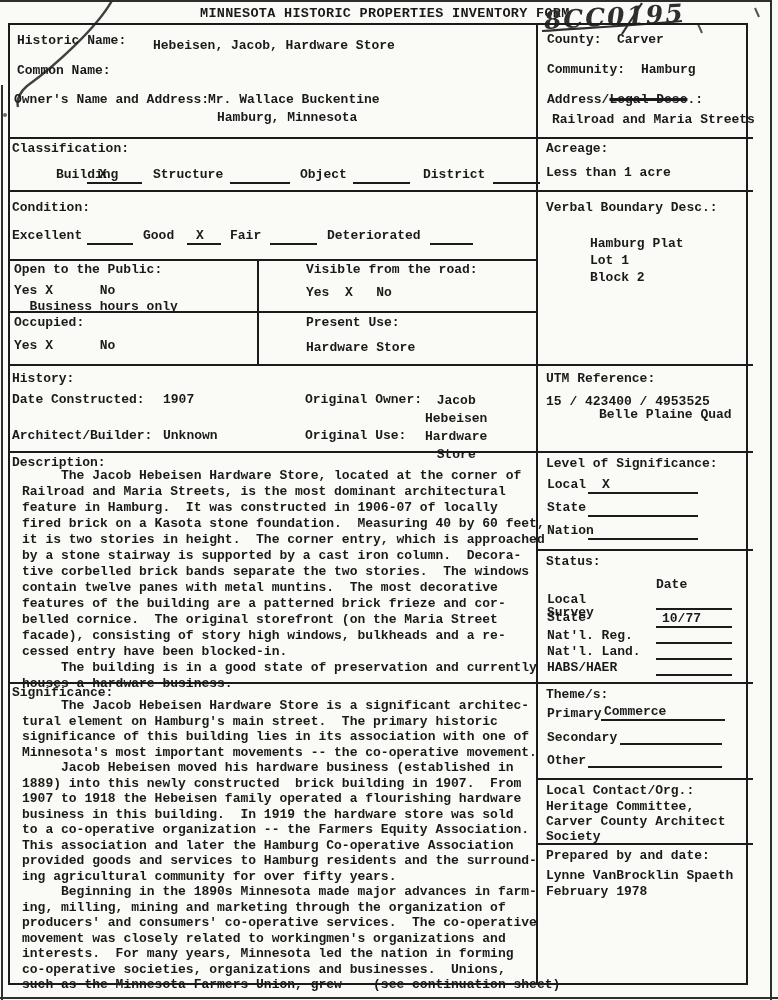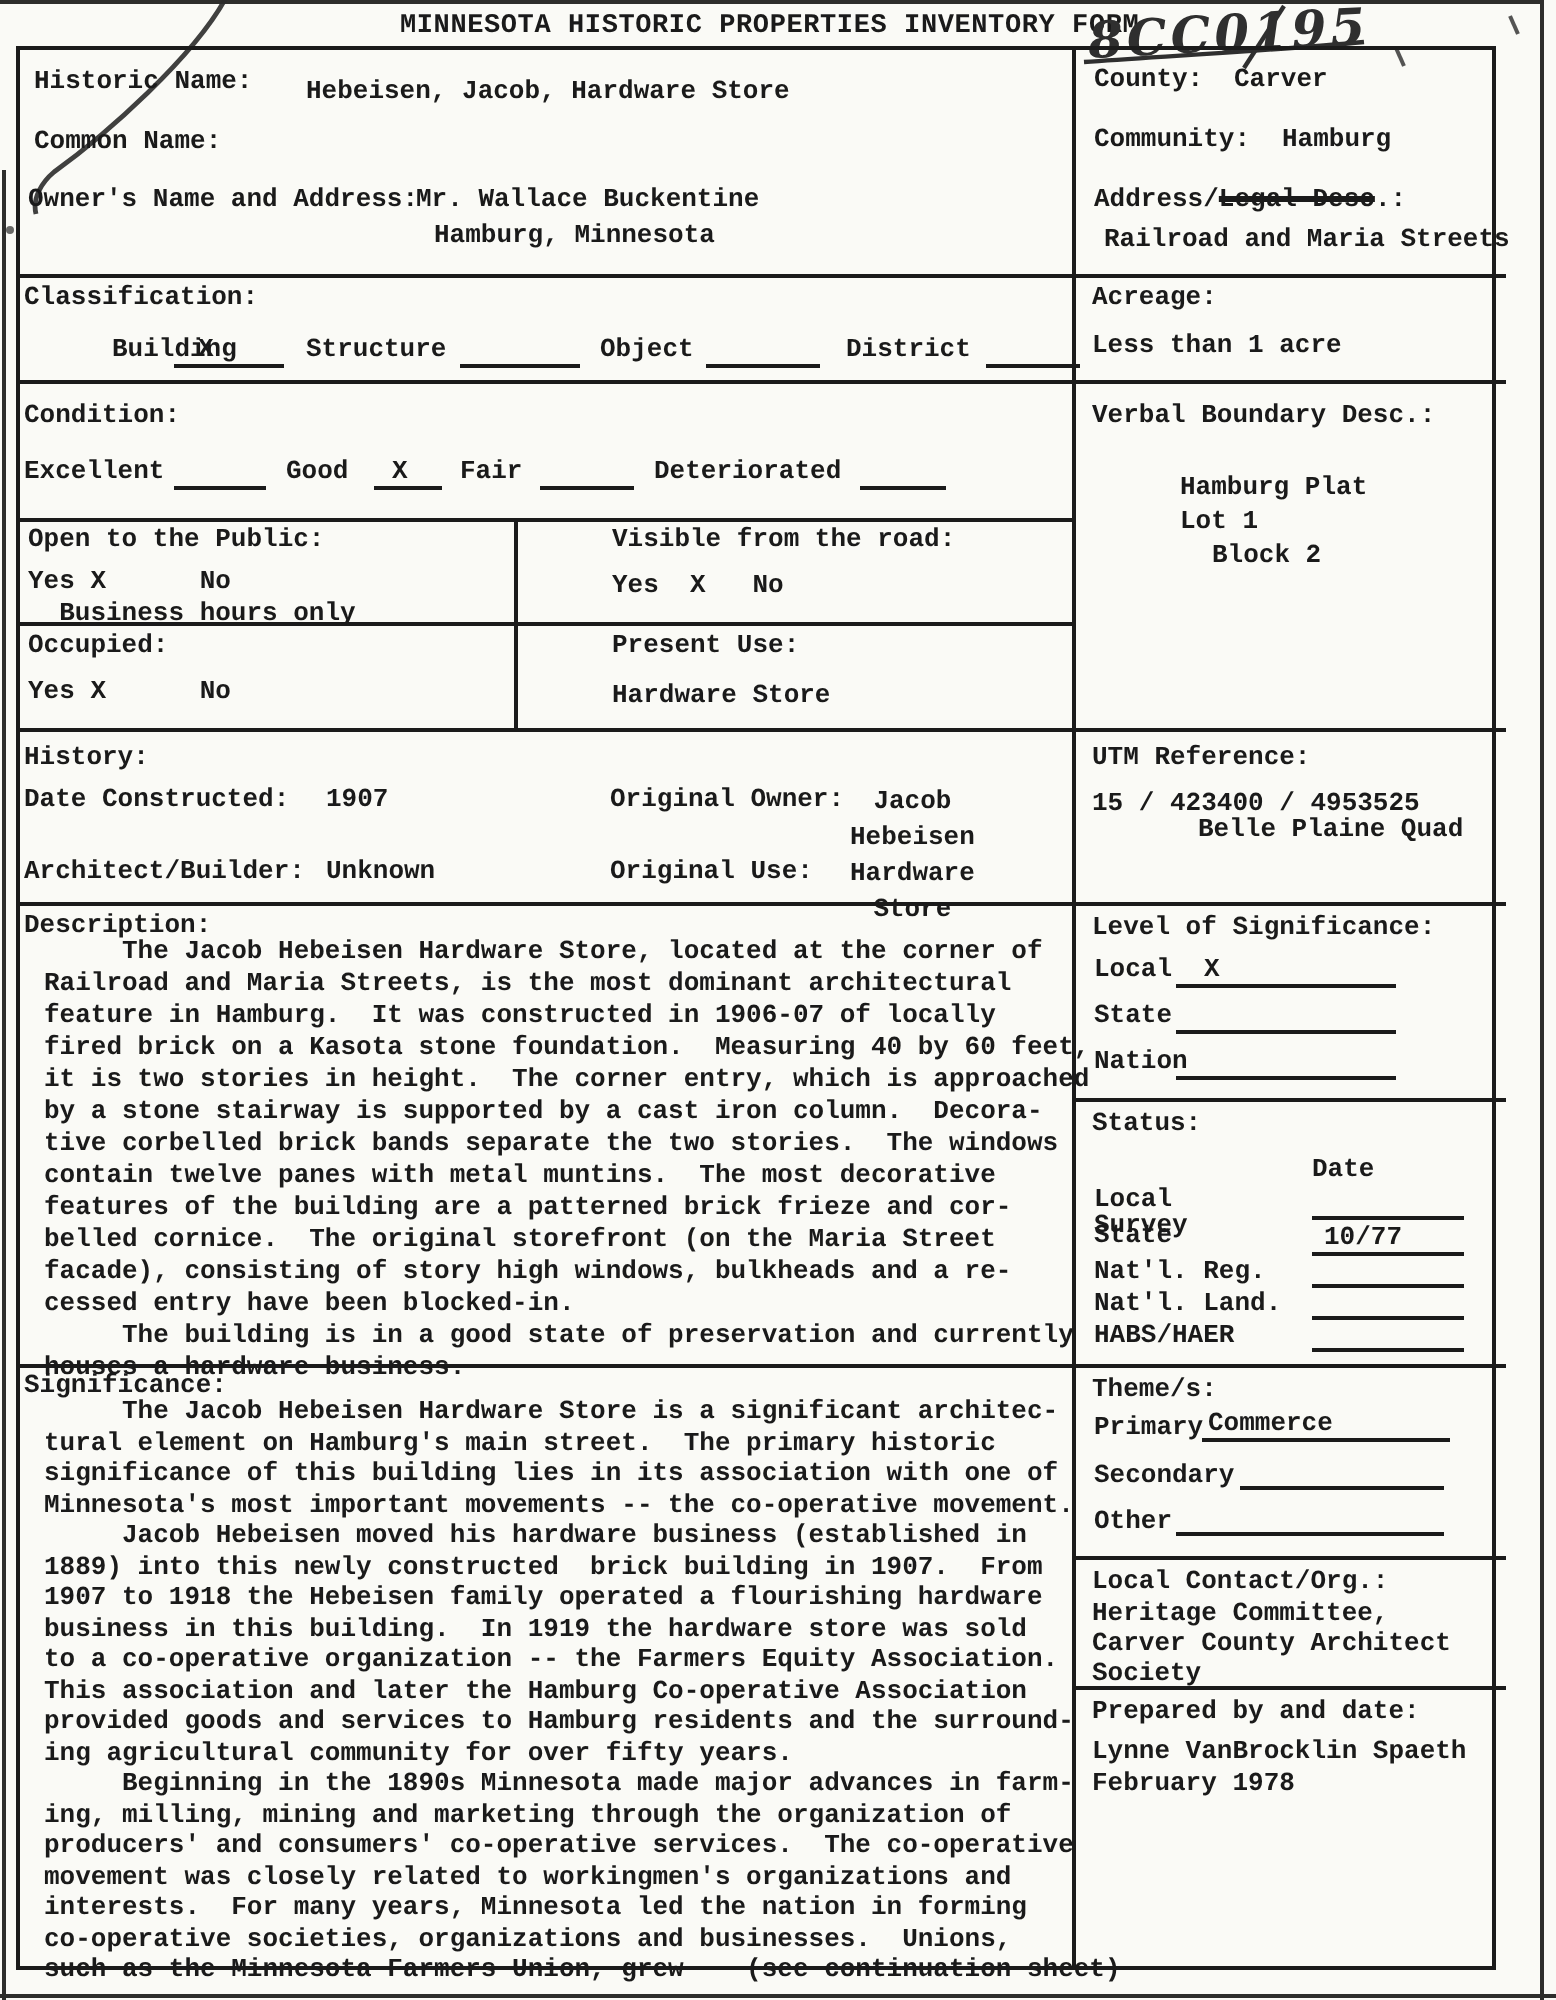--- a/index.html
+++ b/index.html
@@ -106,21 +106,21 @@
     <span class="t" style="left:230px;top:228px;">Fair</span>
     <span class="ul" style="left:270px;top:227px;width:47px;"></span>
     <span class="t" style="left:327px;top:228px;">Deteriorated</span>
     <span class="ul" style="left:430px;top:227px;width:43px;"></span>
   </div>
 
   <div>
     <span class="t" style="left:546px;top:200px;">Verbal Boundary Desc.:</span>
     <span class="t" style="left:590px;top:236px;">Hamburg Plat</span>
     <span class="t" style="left:590px;top:253px;">Lot 1</span>
-    <span class="t" style="left:590px;top:270px;margin-left:16px;">Block 2</span>
+    <span class="t" style="left:590px;top:270px;">Block 2</span>
   </div>
 
   <div>
     <span class="t" style="left:14px;top:262px;">Open to the Public:</span>
     <span class="t" style="left:14px;top:283px;">Yes X      No</span>
     <span class="t" style="left:14px;top:299px;text-align:center;">  Business hours only</span>
   </div>
 
   <div>
     <span class="t" style="left:306px;top:262px;">Visible from the road:</span>

